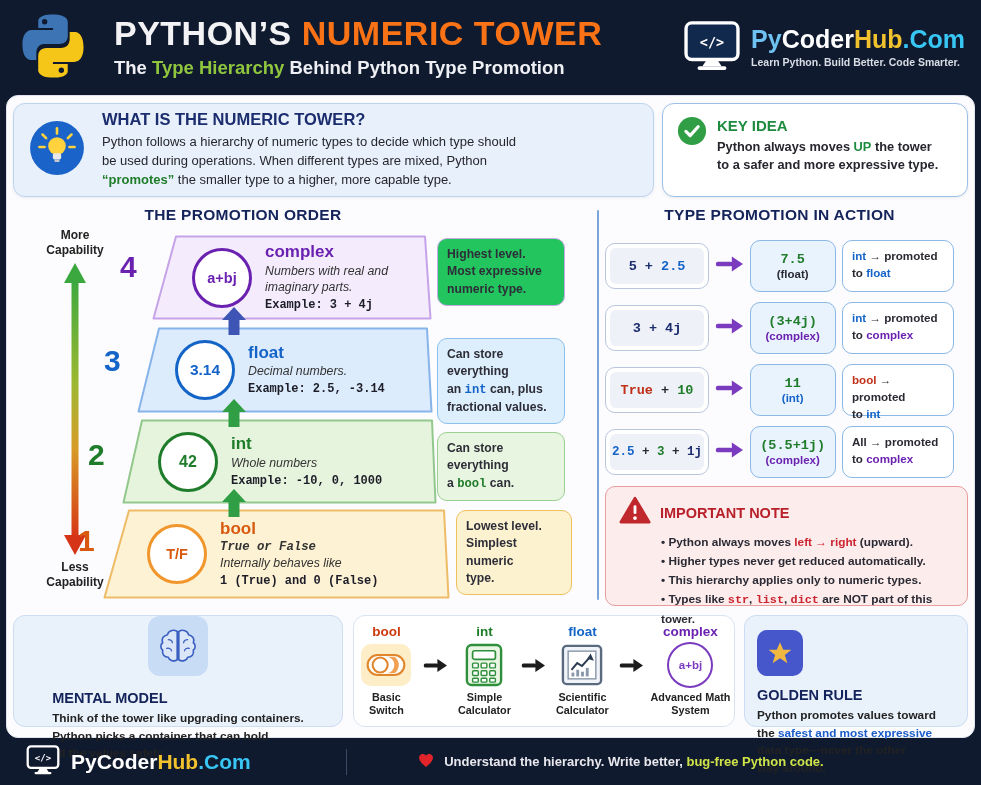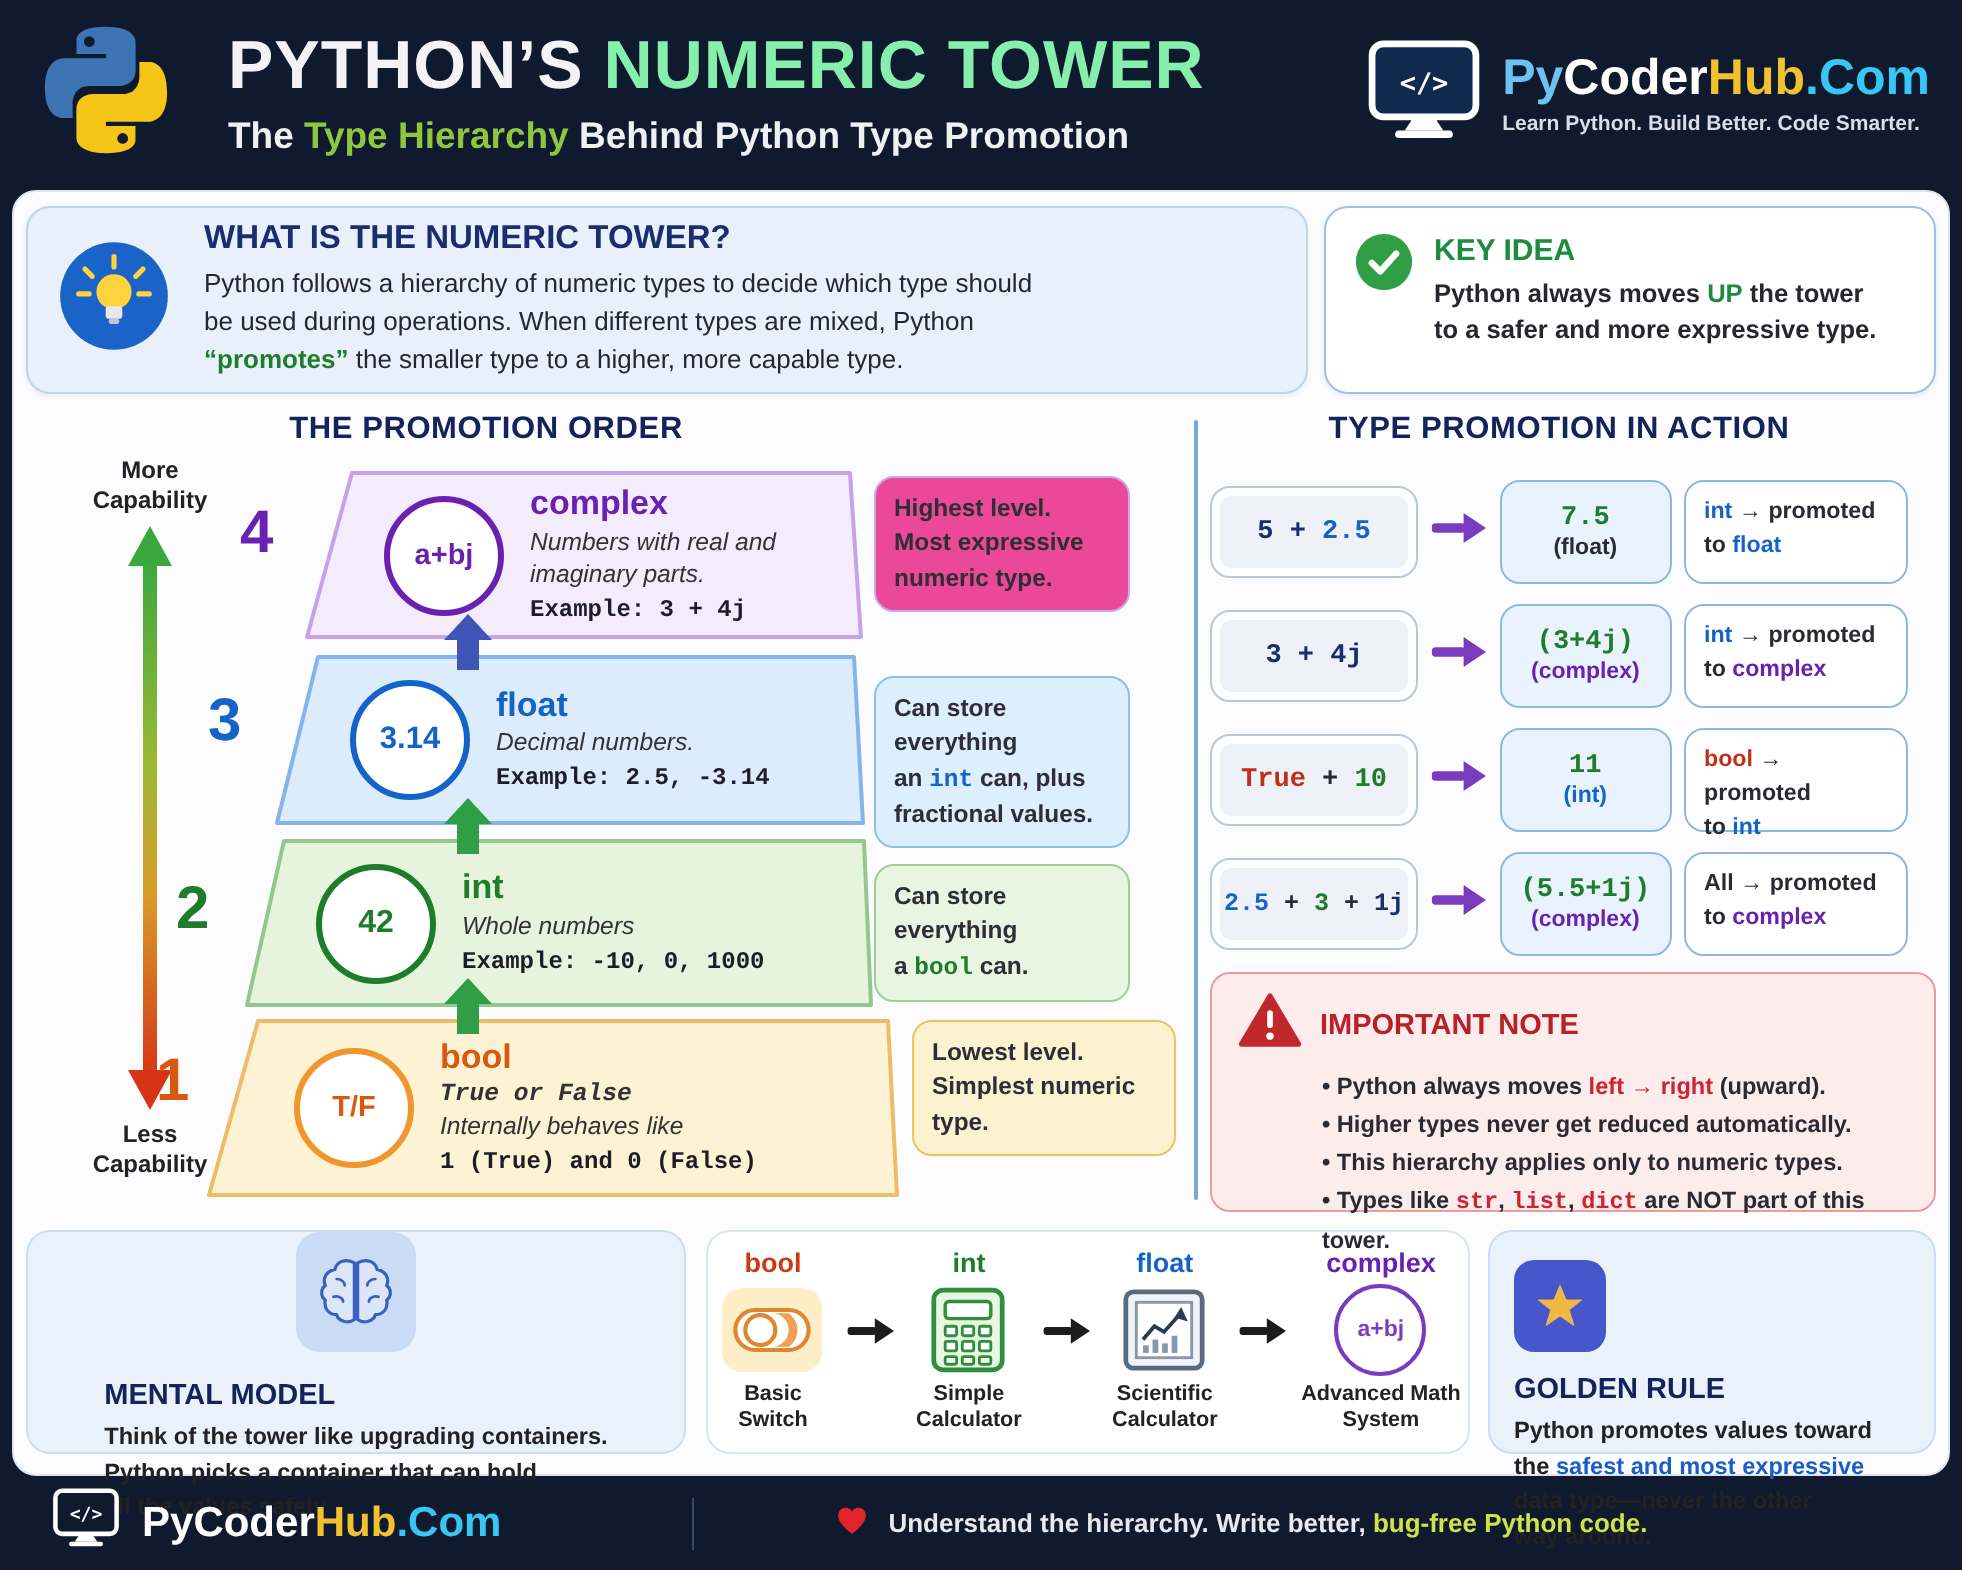--- a/index.html
+++ b/index.html
@@ -7,21 +7,21 @@
         font-family:"Liberation Sans","DejaVu Sans",sans-serif;overflow:hidden;}
   .keep{white-space:pre-wrap;}
   .c-navy{color:#1c2d6e}.c-blue{color:#1464c8}.c-green{color:#1e7c2a}
   .c-purple{color:#6a21b0}.c-red{color:#c03018}.c-dark{color:#2a2a34}.c-orange{color:#d8590e}
   .mono{font-family:"Liberation Mono","DejaVu Sans Mono",monospace;}
 
   
   .hdr{height:95px;display:flex;align-items:center;padding:0 16px;box-sizing:border-box;}
   .hdr .titleblock{margin-left:24px;}
   .hdr .t1{font-size:34px;font-weight:bold;letter-spacing:.5px;line-height:1;}
-  .hdr .t1 .w{color:#f3f3f5}.hdr .t1 .y{color:#86efac}
+  .hdr .t1 .w{color:#f3f3f5}.hdr .t1 .y{color:#f97316}
   .hdr .sub{font-size:18.5px;font-weight:bold;color:#eef0f4;margin-top:7px;}
   .hdr .sub .g{color:#8fc63e}
   .brand{margin-left:auto;display:flex;align-items:center;gap:10px;}
   .brand .btxt{line-height:1.1}
   .brand .bname{font-size:25px;font-weight:bold;}
   .bname .p1{color:#6ec2f2}.bname .p2{color:#fff}.bname .p3{color:#f2c12e}.bname .p4{color:#38c6f4}
   .brand .btag{font-size:10.5px;color:#d8dde6;font-weight:bold;margin-top:3px;}
 
   
   .panel{margin:0 6px;height:643px;box-sizing:border-box;background:#fcfcfe;
@@ -62,21 +62,21 @@
          display:flex;align-items:center;justify-content:center;font-weight:bold;font-size:14.5px;flex:0 0 auto;}
   .lname{font-size:17px;font-weight:bold;line-height:1.1;margin-bottom:2px;}
   .ldesc{font-size:12.3px;color:#333;font-weight:500;line-height:1.3;font-style:italic;}
   .lex{font-size:12px;font-weight:bold;color:#1d1d28;margin-top:2px;}
   .rank{position:absolute;font-size:30px;font-weight:bold;z-index:2;}
   .uparrow{position:absolute;z-index:3;}
 
   
   .note{position:absolute;border-radius:10px;border:1.5px solid;padding:7px 9px;box-sizing:border-box;
         font-size:12.2px;font-weight:600;color:#2e2e38;line-height:1.42;}
-  .note-purple{background:#ec4899;border-color:#c9a8ea;}
+  .note-purple{background:#22c55e;border-color:#c9a8ea;}
   .note-blue{background:#ddeefc;border-color:#8cc0ec;}
   .note-green{background:#e8f5e0;border-color:#9cd092;}
   .note-yellow{background:#fdf2d0;border-color:#eec05e;}
   .note .cd{font-weight:bold;}
 
   
   .actioncol{position:absolute;left:592px;top:0;width:349px;}
   .prow{position:absolute;left:0;width:100%;display:flex;align-items:center;justify-content:space-between;}
   .exprbox{width:104px;height:46px;background:#fff;border:1.5px solid #b9c6dd;border-radius:10px;
            box-sizing:border-box;display:flex;align-items:center;justify-content:center;padding:4px;}
@@ -313,21 +313,21 @@
       </div>
       <div class="note note-blue" style="left:424px;top:136px;width:128px;">
         <div>Can store everything</div>
         <div class="keep"><span>an </span><span class="cd mono c-blue">int</span><span> can, plus</span></div>
         <div>fractional values.</div>
       </div>
       <div class="note note-green" style="left:424px;top:230px;width:128px;">
         <div>Can store everything</div>
         <div class="keep"><span>a </span><span class="cd mono c-green">bool</span><span> can.</span></div>
       </div>
-      <div class="note note-yellow" style="left:443px;top:308px;width:132px;">
+      <div class="note note-yellow" style="left:443px;top:308px;width:116px;">
         <div>Lowest level.</div>
           <div>Simplest numeric</div>
           <div>type.</div>
       </div>
 
       <div class="stitle action-title">TYPE PROMOTION IN ACTION</div>
       <div class="actioncol">
 
         <div class="prow" style="top:38px;">
           <div class="exprbox">

